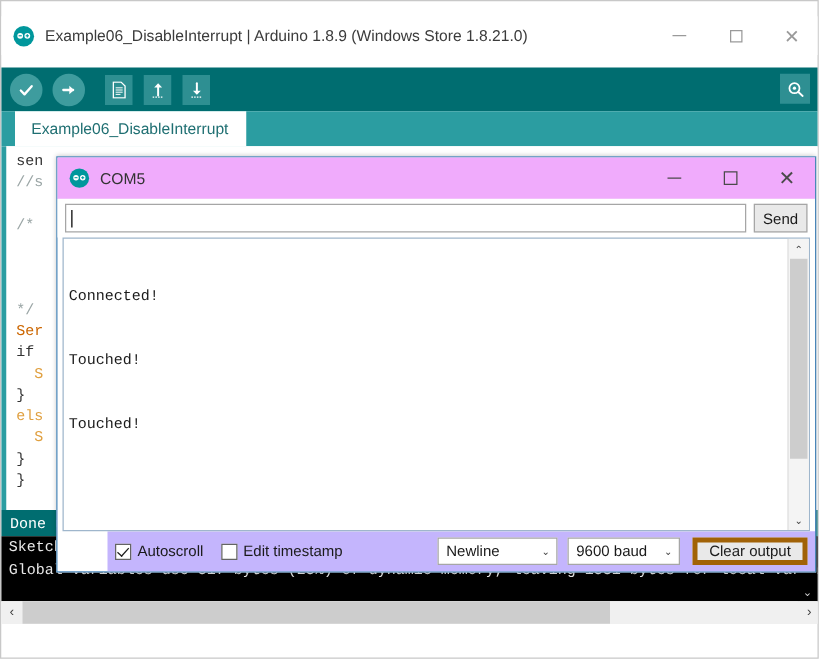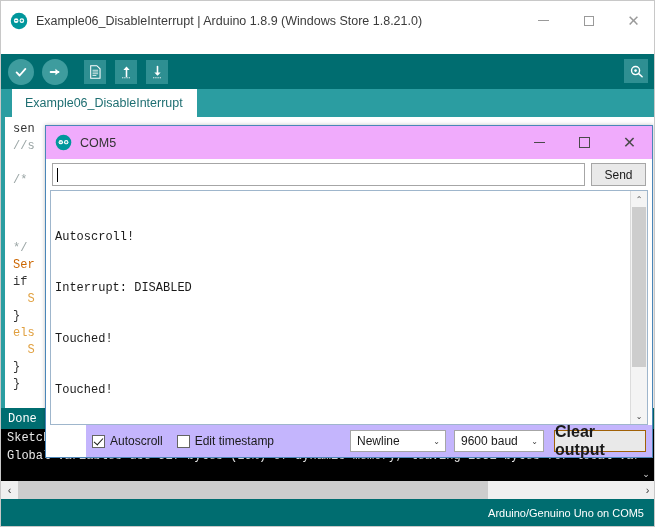--- a/index.html
+++ b/index.html
@@ -20,21 +20,21 @@
     height: 527px;
     background: #ffffff;
     border: 1px solid #c8c8c8;
     box-sizing: border-box;
     overflow: hidden;
   }
 
   
   .titlebar {
     position: absolute;
-    left: 0; top: 4px;
+    left: 0; top: 12px;
     width: 655px; height: 31px;
     background: #ffffff;
     display: flex;
     align-items: center;
   }
   .app-logo {
     width: 18px; height: 18px;
     margin-left: 9px; margin-right: 8px;
     flex: 0 0 auto;
   }
@@ -343,21 +343,21 @@
     align-items: center;
     font-family: "Liberation Sans", sans-serif;
   }
   .caret {
     display: inline-block;
     width: 1px;
     height: 14px;
     background: #000000;
   }
   .sm-send {
-    width: 55px;
+    width: 43px;
     height: 23px;
     margin-left: 6px;
     border: 1px solid #a6a6a6;
     background: #e9e9e9;
     font-size: 12px;
     color: #1a1a1a;
     display: flex;
     align-items: center;
     justify-content: center;
     box-sizing: border-box;
@@ -473,29 +473,28 @@
   .sel-arrow {
     position: absolute;
     right: 5px;
     font-size: 8px;
     color: #404040;
   }
   .sm-clear {
     height: 22px;
     width: 92px;
     margin-left: 10px;
-    border: 1px solid #a16207;
+    border: 4px solid #a16207;
     background: #e9e9e9;
-    font-size: 16px;
+    font-size: 12px;
     color: #1a1a1a;
     display: flex;
     align-items: center;
     justify-content: center;
     box-sizing: border-box;
-    font-weight: bold;
   }
 </style>
 </head>
 <body>
 
 <div id="app">
 
   <div class="titlebar">
     <svg class="app-logo" viewBox="0 0 24 24">
       <circle cx="12" cy="12" r="11" fill="#00979c"></circle>
@@ -588,23 +587,20 @@
   <div class="console-vbar">⌄</div>
 
   <div class="console-hbar">
     <div class="hb-arrow">‹</div>
     <div class="hb-track">
       <div class="hb-thumb"></div>
     </div>
     <div class="hb-arrow">›</div>
   </div>
 
-  <div class="statusbar">
-    <span>Arduino/Genuino Uno on COM5</span>
-  </div>
 
   <div class="serial-win">
 
     <div class="sm-title">
       <svg class="sm-logo" viewBox="0 0 24 24">
         <circle cx="12" cy="12" r="11" fill="#00979c"></circle>
         <circle cx="8.2" cy="11.5" r="3.1" fill="#ffffff"></circle>
         <circle cx="15.8" cy="11.5" r="3.1" fill="#ffffff"></circle>
         <rect x="6.5" y="10.9" width="3.4" height="1.2" fill="#00979c"></rect>
         <rect x="14.1" y="10.9" width="3.4" height="1.2" fill="#00979c"></rect>
@@ -620,22 +616,21 @@
 
     <div class="sm-inputrow">
       <div class="sm-input" title="">
         <span class="caret"></span>
       </div>
       <div class="sm-send">Send</div>
     </div>
 
     <div class="sm-output-wrap">
       <div class="sm-output">
-        <div>Autoscroll!</div>
-        <div>Interrupt: DISABLED</div>
+        <div>Connected!</div>
         <div>Touched!</div>
         <div>Touched!</div>
         
       </div>
       <div class="sm-scroll">
         <div class="sc-up">⌃</div>
         <div class="sc-track">
           <div class="sc-thumb"></div>
         </div>
         <div class="sc-down">⌄</div>

